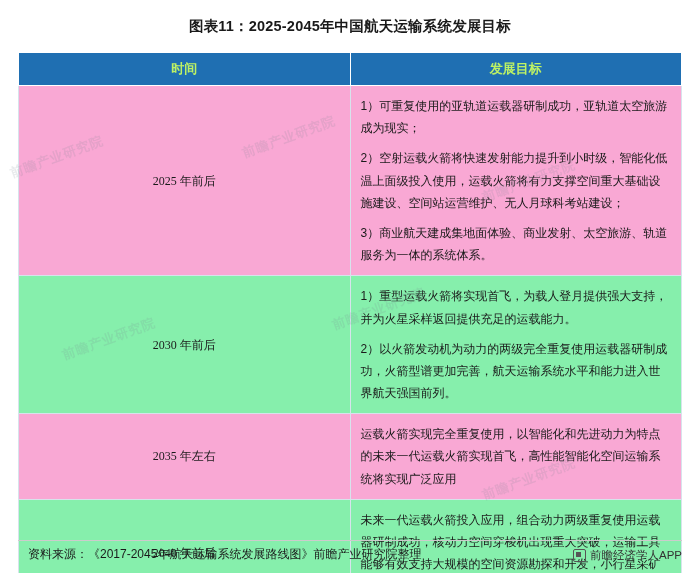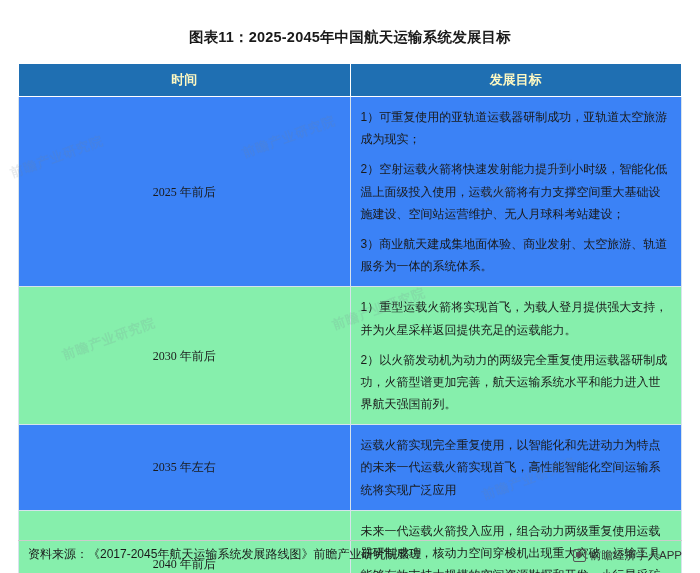--- a/index.html
+++ b/index.html
@@ -13,40 +13,40 @@
     font-family: "Liberation Sans", "DejaVu Sans", sans-serif;
     color: #000000;
     position: relative;
     overflow: hidden;
   }
   .page {
     width: 700px;
     height: 573px;
     position: relative;
     box-sizing: border-box;
-    padding: 12px 18px;
+    padding: 1px 18px;
   }
   .title {
     text-align: center;
     font-size: 14.5px;
     font-weight: bold;
     color: #1a1a1a;
     letter-spacing: 0.2px;
     padding-top: 16px;
     padding-bottom: 16px;
   }
   table.goals {
     width: 664px;
     border-collapse: collapse;
     table-layout: fixed;
     font-size: 12px;
   }
   table.goals th {
     background: #1f6fb2;
-    color: #fef9c3;
+    color: #bef264;
     font-size: 13px;
     font-weight: bold;
     border: 1px solid #ffffff;
     height: 30px;
     text-align: center;
     vertical-align: middle;
   }
   table.goals td {
     border: 1px solid #d7e3ec;
     padding: 9px 10px;
@@ -55,21 +55,21 @@
     color: #1a1a1a;
   }
   td.time-cell {
     width: 82px;
     text-align: center;
     font-size: 12px;
     white-space: nowrap;
     font-family: Liberation Serif, serif;
   }
   .row-odd td {
-    background: #3b82f6;
+    background: #f9a8d4;
   }
   .row-even td {
     background: #86efac;
   }
   .goal-p {
     margin: 0;
   }
   .goal-p + .goal-p {
     margin-top: 8px;
   }

